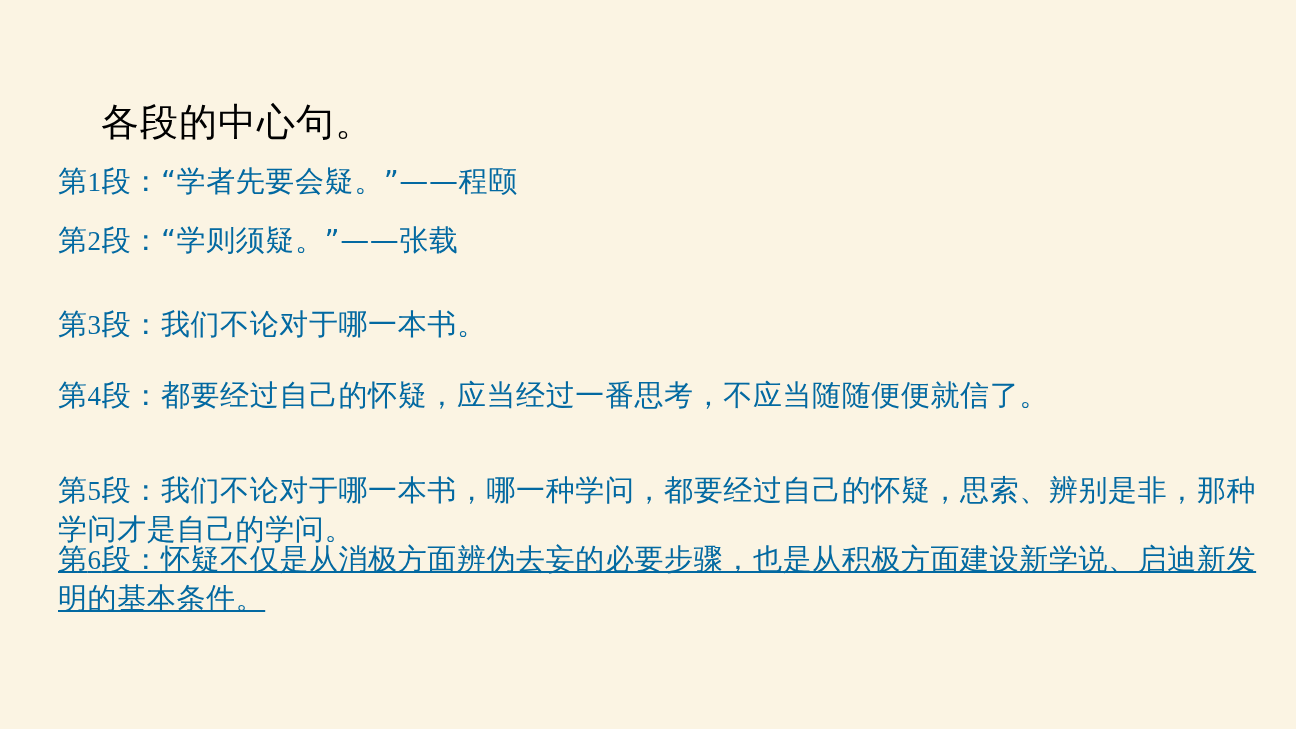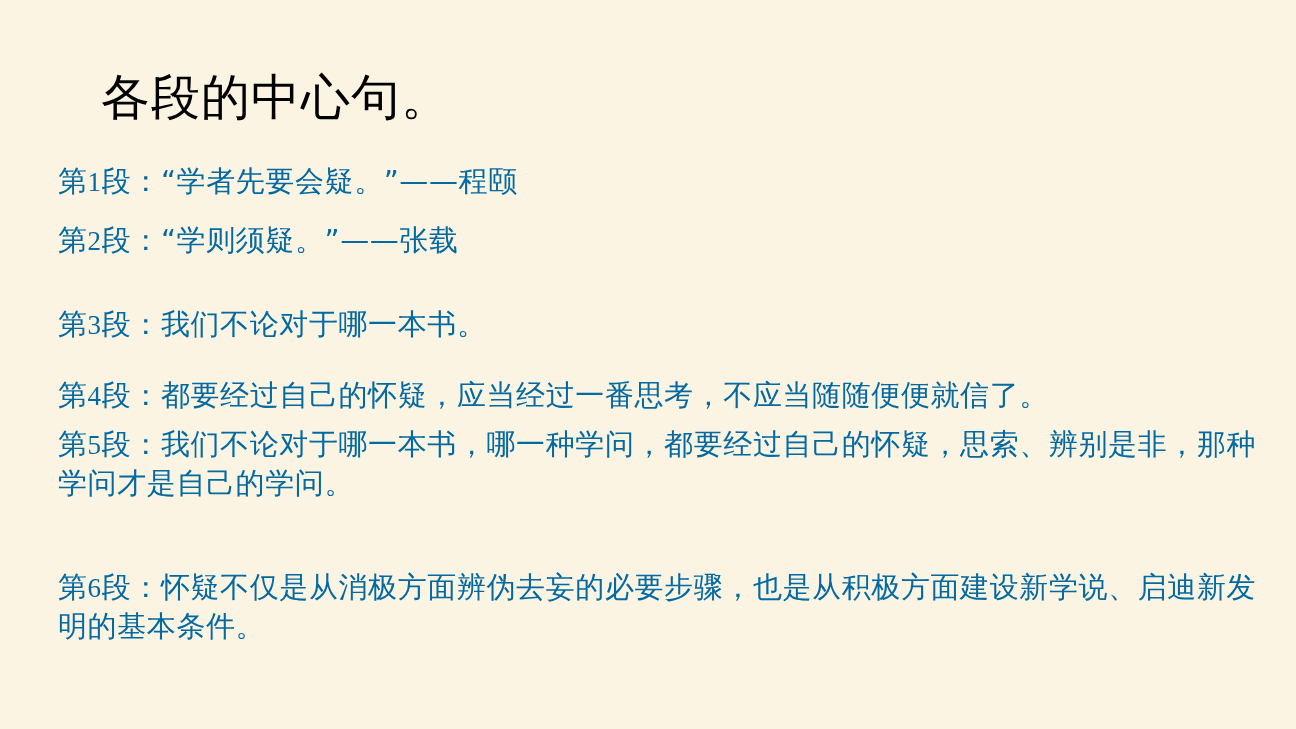--- a/index.html
+++ b/index.html
@@ -10,22 +10,22 @@
       width: 1296px;
       height: 729px;
       background: #FBF4E3;
       position: relative;
       overflow: hidden;
       font-family: "DejaVu Sans", "Liberation Sans", sans-serif;
     }
     .slide-title {
       position: absolute;
       left: 101px;
-      top: 68px;
-      font-size: 49px;
+      top: 92px;
+      font-size: 38px;
       line-height: 60px;
       color: #000000;
       letter-spacing: 1px;
       white-space: nowrap;
     }
     .paragraph {
       position: absolute;
       left: 58px;
       width: 1200px;
       font-size: 29px;
@@ -56,20 +56,20 @@
   </div>
 
   <div class="paragraph" style="top:305px;">
     <span class="para-label"><span>第</span><span class="para-num">3</span><span>段：</span></span><span>我们不论对于哪一本书。</span>
   </div>
 
   <div class="paragraph" style="top:376px;">
     <span class="para-label"><span>第</span><span class="para-num">4</span><span>段：</span></span><span>都要经过自己的怀疑，应当经过一番思考，不应当随随便便就信了。</span>
   </div>
 
-  <div class="paragraph" style="top:425px;">
+  <div class="paragraph" style="top:471px;">
     <span class="para-label"><span>第</span><span class="para-num">5</span><span>段：</span></span><span>我们不论对于哪一本书，哪一种学问，都要经过自己的怀疑，思索、辨别是非，那种学问才是自己的学问。</span>
   </div>
 
-  <div class="paragraph" style="top:568px;">
+  <div class="paragraph" style="top:540px;text-decoration:underline;">
     <span class="para-label"><span>第</span><span class="para-num">6</span><span>段：</span></span><span>怀疑不仅是从消极方面辨伪去妄的必要步骤，也是从积极方面建设新学说、启迪新发明的基本条件。</span>
   </div>
 </div>
 
 </body></html>

